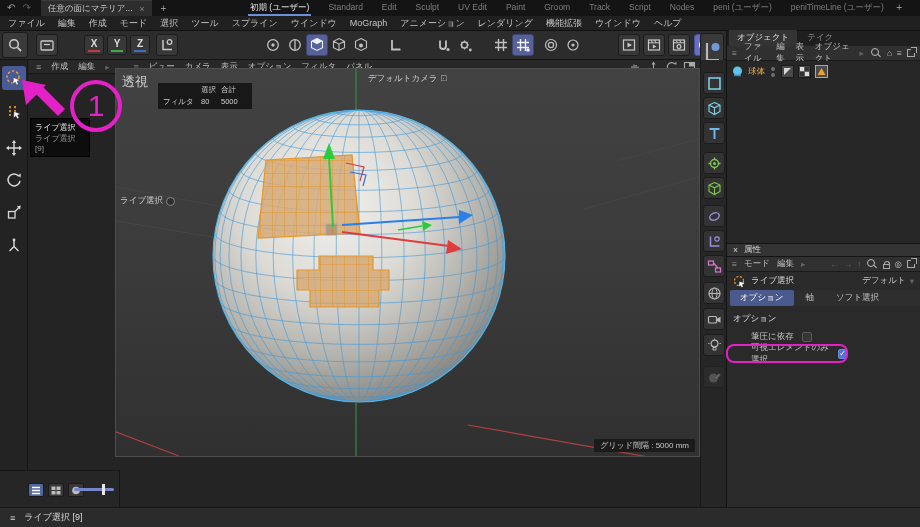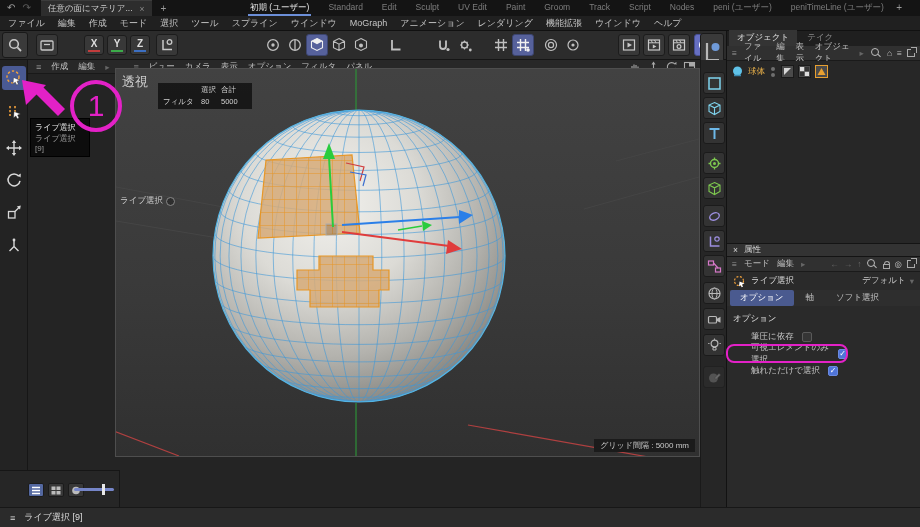--- a/index.html
+++ b/index.html
@@ -433,20 +433,21 @@
         <line x1="226" y1="156" x2="344" y2="148" stroke="#2b7fe8" stroke-width="2"></line>
         <polygon points="357,146 343,141 343,155" fill="#2b7fe8"></polygon>
         <line x1="226" y1="163" x2="333" y2="177" stroke="#e03c3c" stroke-width="2"></line>
         <polygon points="346,180 332,171 330,185" fill="#e03c3c"></polygon>
         <line x1="282" y1="161" x2="306" y2="157" stroke="#29cc3d" stroke-width="1.5"></line>
         <polygon points="316,156 306,152 307,162" fill="#29cc3d"></polygon>
       </g>
     </svg>
 
     <span class="vp-label" style="left:6px;top:4px">透視</span>
+    <div class="cam-label"><span>デフォルトカメラ</span> <span style="color:#9a9a9a">⊡</span></div>
     <div class="stats-box">
       <span></span>
       <span>選択</span>
       <span>合計</span>
       <span>フィルタ</span>
       <span>80</span>
       <span>5000</span>
     </div>
     <div class="live-tag">
       <span>ライブ選択</span>
@@ -676,23 +677,19 @@
   <div>
 
   <div class="attr-row">
       <span class="lbl" style="width:auto;margin-right:4px">筆圧に依存</span>
       <span class="checkbox"></span>
     </div>
       <div class="attr-row checked highlighted">
       <span class="lbl" style="width:auto;margin-right:4px">可視エレメントのみ選択</span>
       <span class="checkbox"></span>
     </div>
-      <div class="attr-row checked">
-      <span class="lbl" style="width:auto;margin-right:4px">触れただけで選択</span>
-      <span class="checkbox"></span>
-    </div>
     </div>
 </div>
 
 <div class="statusbar">
   <span class="ham">≡</span>
   <span>ライブ選択 [9]</span>
 </div>
 
 </body></html>

